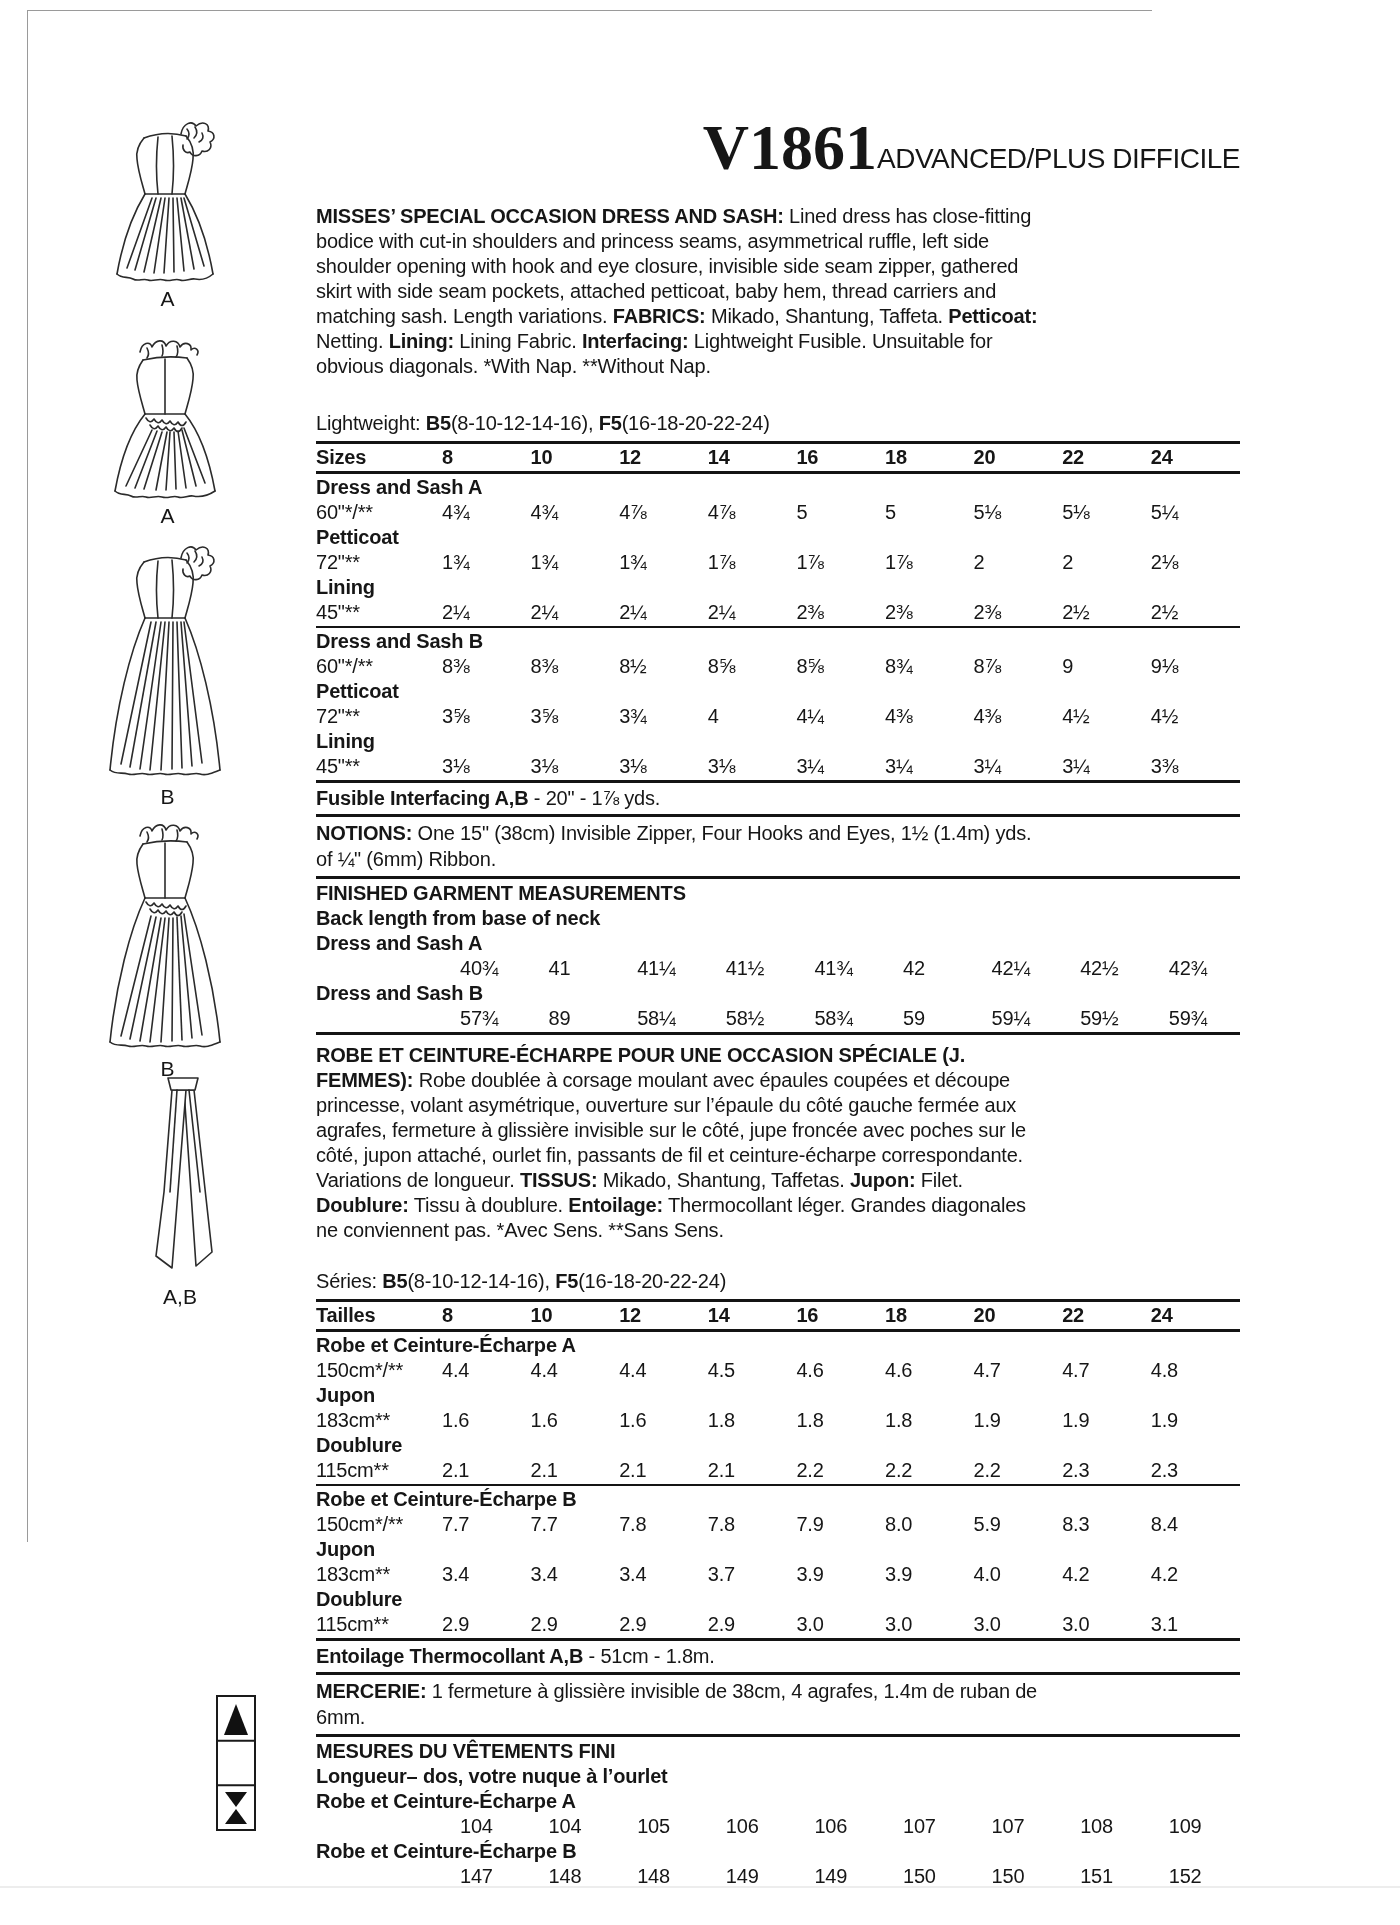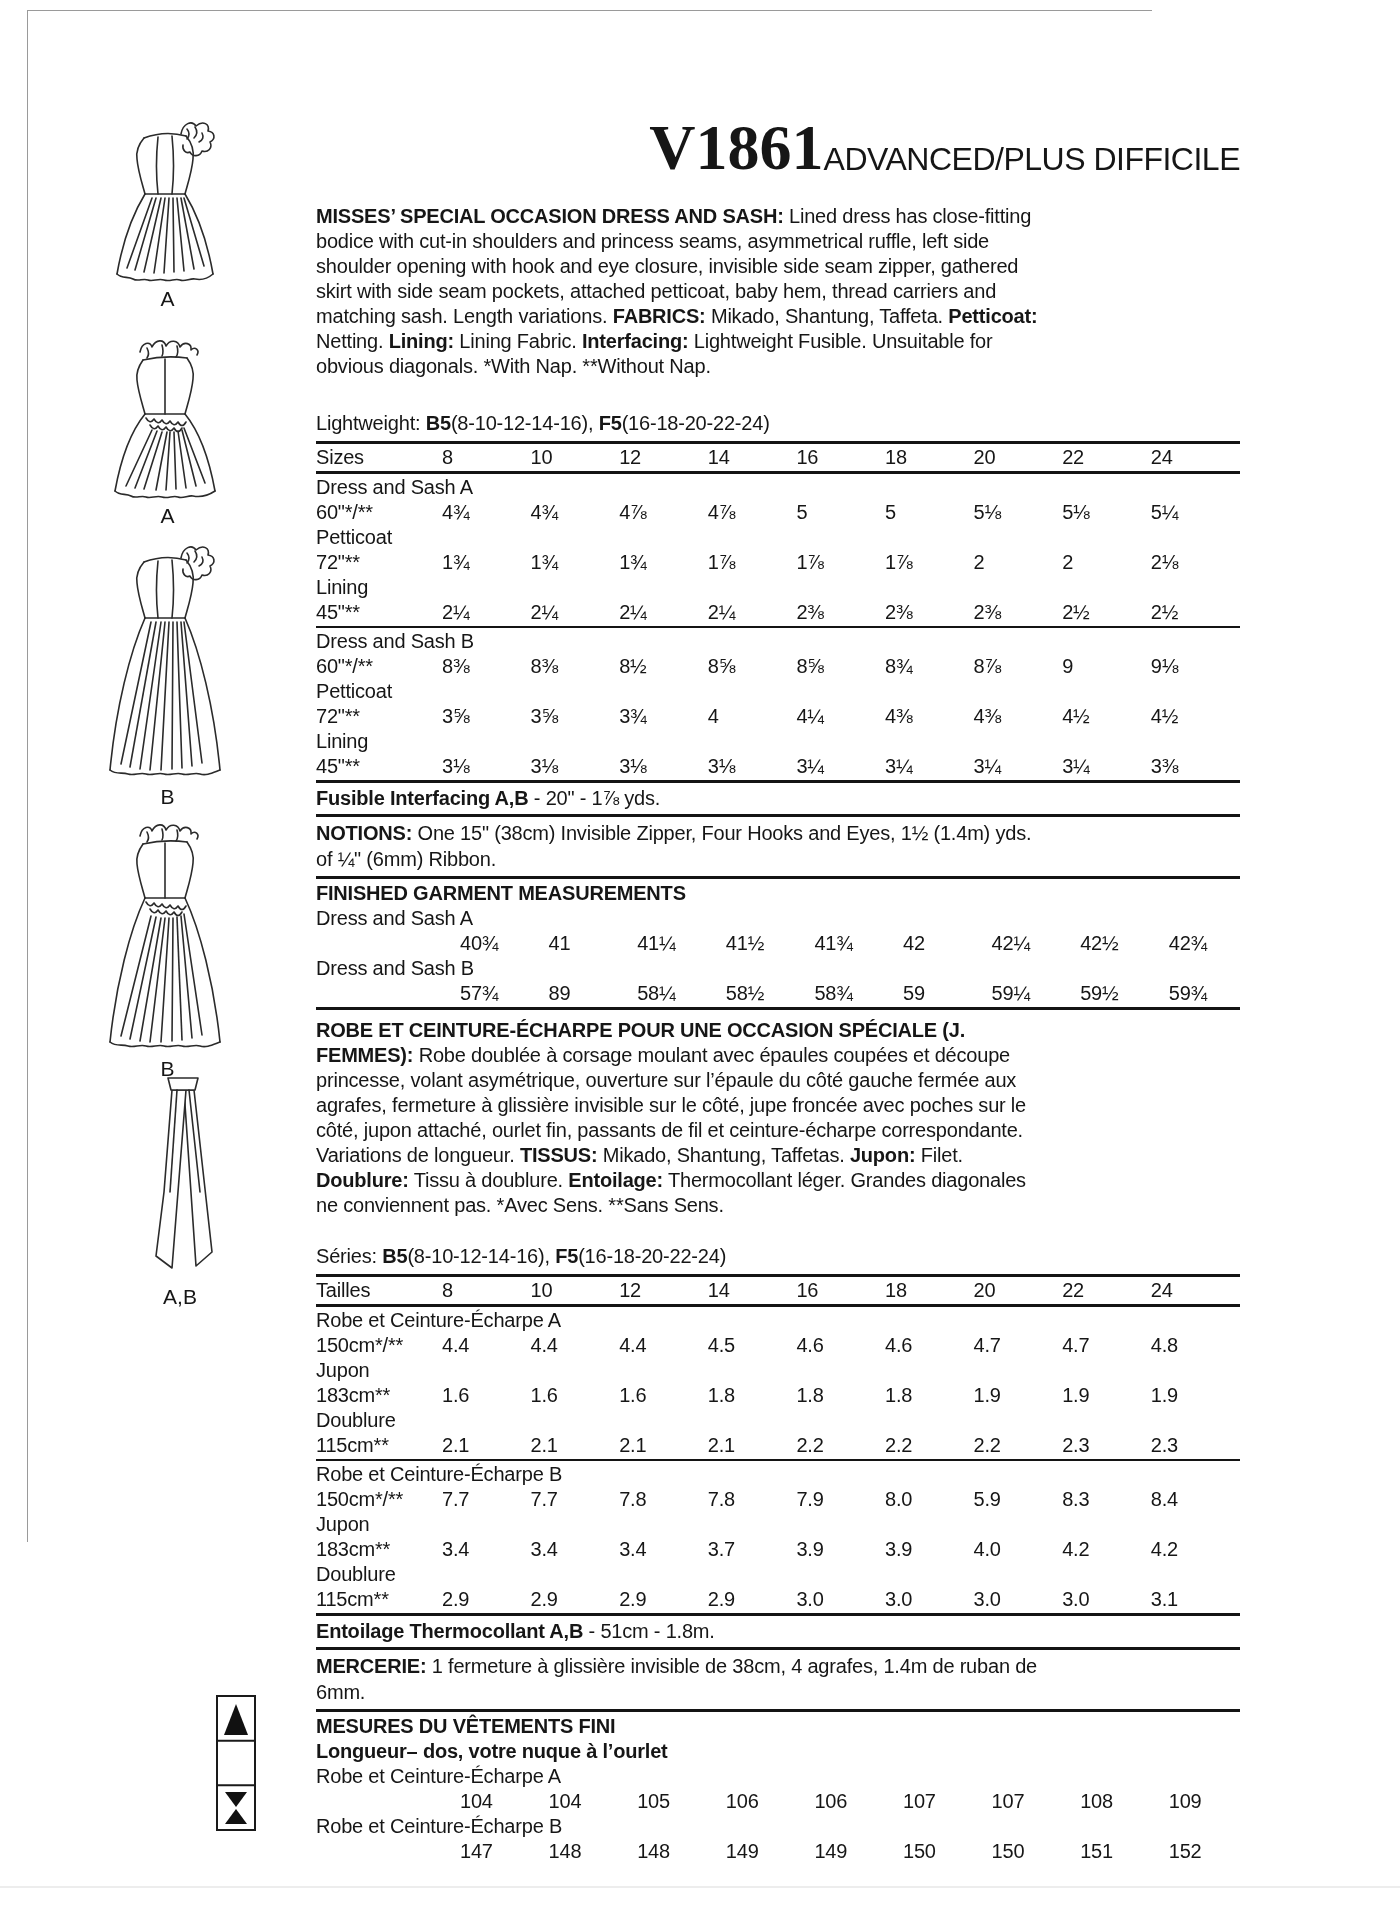--- a/index.html
+++ b/index.html
@@ -8,33 +8,33 @@
     font-family:"Liberation Sans", sans-serif;color:#161616;overflow:hidden;
     letter-spacing:-0.2px;
   }
   .border-top{position:absolute;left:27px;top:10px;width:1125px;border-top:1.5px solid #9a9a9a;}
   .border-left{position:absolute;left:27px;top:10px;height:1532px;border-left:1.5px solid #9a9a9a;}
   .bottom-shade{position:absolute;left:0;top:1886px;width:1400px;border-top:2px solid #ededed;}
 
   .main{position:absolute;left:316px;top:102px;width:924px;}
   .title-row{display:flex;justify-content:flex-end;align-items:flex-end;height:80px;}
   .pattern-number{font-family:"Liberation Serif", serif;font-weight:700;font-size:64px;line-height:68px;letter-spacing:0;}
-  .difficulty{font-size:32px;line-height:30px;margin-bottom:8px;letter-spacing:-0.5px;}
+  .difficulty{font-size:28px;line-height:30px;margin-bottom:8px;letter-spacing:-0.5px;}
 
   .para{font-size:20px;line-height:25px;width:730px;}
   .desc-en{margin-top:22px;}
   .combinations{margin-top:32px;margin-bottom:5px;font-size:20px;line-height:25px;}
 
   .rule3{border-top:3px solid #141414;margin:1px 0;}
   .rule2{border-top:2px solid #141414;margin:1px 0;}
 
   .tbl{width:924px;}
   .trow{display:grid;grid-template-columns:126px repeat(9,88.6px);font-size:20px;line-height:25px;min-height:25px;}
   .trow .lab{white-space:nowrap;}
-  .trow.bold{font-weight:400;}
+  .trow.bold{font-weight:700;}
   .trow.indent .cell{padding-left:18px;}
   .cell{white-space:nowrap;}
 
   .frow{font-size:20px;line-height:26px;padding:1px 0 2px 0;}
   .notions{width:730px;font-size:20px;line-height:26px;padding:2px 0 3px 0;}
   .fin-title{font-weight:700;font-size:20px;line-height:25px;}
   .fr-desc{margin-top:8px;}
   .series{margin-top:26px;margin-bottom:5px;font-size:20px;line-height:25px;}
   .fin-block{margin-top:2px;}
   b{font-weight:700;}
@@ -322,20 +322,21 @@
       </div>
     </div>
   <div class="rule3"></div>
   <div class="frow"><b>Fusible Interfacing A,B</b><span> - 20" - 1⅞ yds.</span></div>
   <div class="rule3"></div>
   <div class="notions"><b>NOTIONS:</b><span> One 15" (38cm) Invisible Zipper, Four Hooks and Eyes, 1½ (1.4m) yds. of ¼" (6mm) Ribbon.</span></div>
   <div class="rule3"></div>
 
   <div class="fin-block">
     <div class="fin-title">FINISHED GARMENT MEASUREMENTS</div>
+    <div class="fin-title">Back length from base of neck</div>
     <div class="tbl">
         <div class="trow bold">
           <div class="lab">Dress and Sash A</div>
         </div>
         <div class="trow indent">
           <div class="lab"></div>
           <div class="cell">40¾</div>
           <div class="cell">41</div>
           <div class="cell">41¼</div>
           <div class="cell">41½</div>

